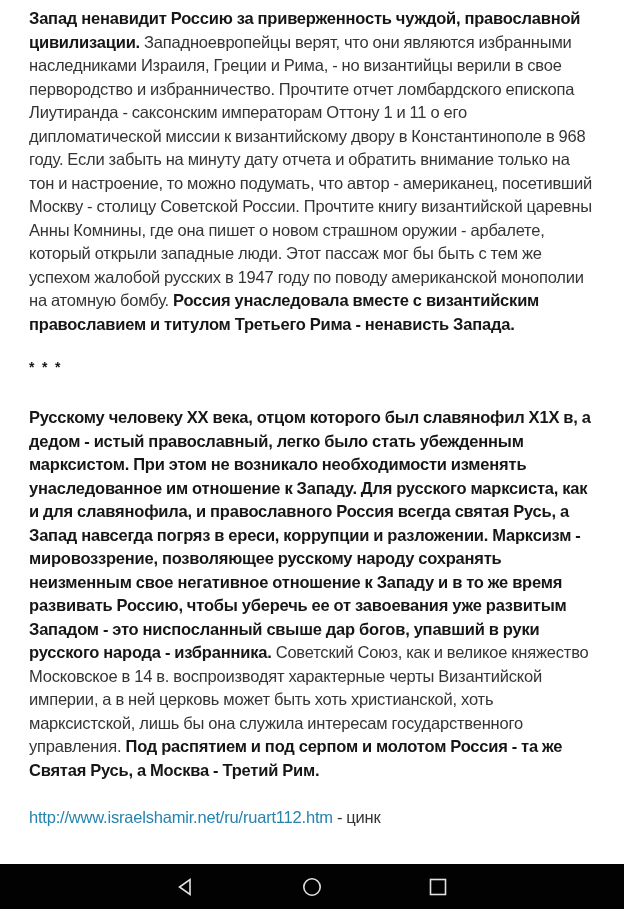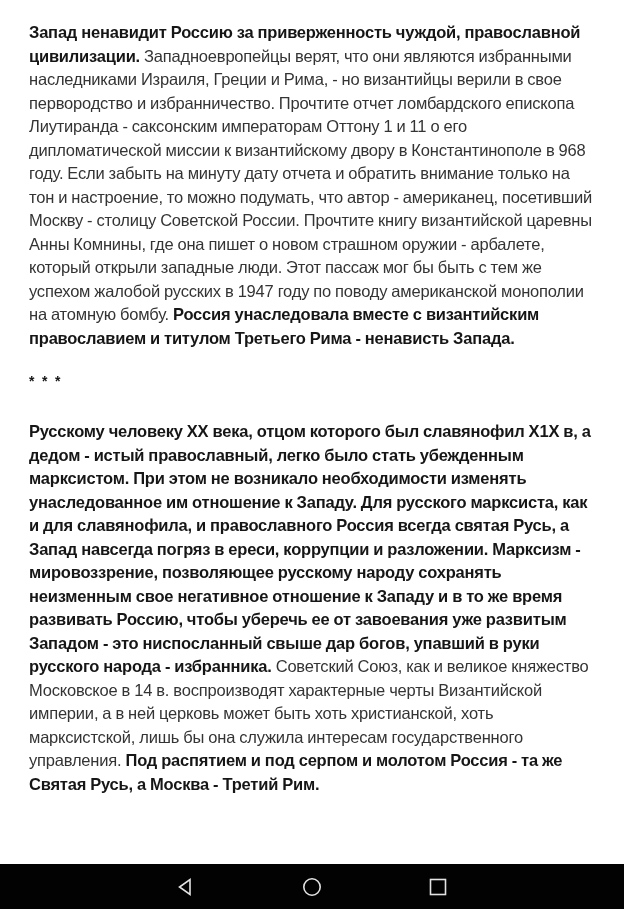--- a/index.html
+++ b/index.html
@@ -12,21 +12,21 @@
   }
   html,body{margin:0;padding:0;}
   body{
     width:624px;height:909px;
     background:var(--page-bg);
     overflow:hidden;
     position:relative;
     font-family:"Liberation Sans","DejaVu Sans",sans-serif;
   }
   .content{
-    padding:21px 28px 0 29px;
+    padding:7px 28px 0 29px;
     box-sizing:border-box;
     width:624px;
   }
   .content p{
     margin:0 0 24px 0;
     font-size:16.5px;
     line-height:23.5px;
     letter-spacing:-0.2px;
     color:var(--text);
     word-spacing:-0.3px;
@@ -65,20 +65,21 @@
   }
   .nav-btn svg{display:block;}
 </style>
 </head>
 <body>
 
 <div class="content">
     <p><span class="bold">Запад ненавидит Россию за приверженность чуждой, православной цивилизации.</span><span> Западноевропейцы верят, что они являются избранными наследниками Израиля, Греции и Рима, - но византийцы верили в свое первородство и избранничество. Прочтите отчет ломбардского епископа Лиутиранда - саксонским императорам Оттону 1 и 11 о его дипломатической миссии к византийскому двору в Константинополе в 968 году. Если забыть на минуту дату отчета и обратить внимание только на тон и настроение, то можно подумать, что автор - американец, посетивший Москву - столицу Советской России. Прочтите книгу византийской царевны Анны Комнины, где она пишет о новом страшном оружии - арбалете, который открыли западные люди. Этот пассаж мог бы быть с тем же успехом жалобой русских в 1947 году по поводу американской монополии на атомную бомбу. </span><span class="bold">Россия унаследовала вместе с византийским православием и титулом Третьего Рима - ненависть Запада.</span></p>
     <p class="separator">* * *</p>
     <p><span class="bold">Русскому человеку XX века, отцом которого был славянофил Х1Х в, а дедом - истый православный, легко было стать убежденным марксистом. При этом не возникало необходимости изменять унаследованное им отношение к Западу. Для русского марксиста, как и для славянофила, и православного Россия всегда святая Русь, а Запад навсегда погряз в ереси, коррупции и разложении. Марксизм - мировоззрение, позволяющее русскому народу сохранять неизменным свое негативное отношение к Западу и в то же время развивать Россию, чтобы уберечь ее от завоевания уже развитым Западом - это ниспосланный свыше дар богов, упавший в руки русского народа - избранника.</span><span> Советский Союз, как и великое княжество Московское в 14 в. воспроизводят характерные черты Византийской империи, а в ней церковь может быть хоть христианской, хоть марксистской, лишь бы она служила интересам государственного управления. </span><span class="bold">Под распятием и под серпом и молотом Россия - та же Святая Русь, а Москва - Третий Рим.</span></p>
+    <p><a class="link" href="#">http://www.israelshamir.net/ru/ruart112.htm</a><span> - цинк</span></p>
   </div>
 
 <div class="navbar">
   <div class="nav-btn">
     <svg width="22" height="22" viewBox="0 0 22 22">
       <polygon points="15,3.5 15,18.5 4.5,11" fill="none" stroke="var(--navbar-icon)" stroke-width="1.6" stroke-linejoin="miter"></polygon>
     </svg>
   </div>
   <div class="nav-btn">
     <svg width="22" height="22" viewBox="0 0 22 22">

